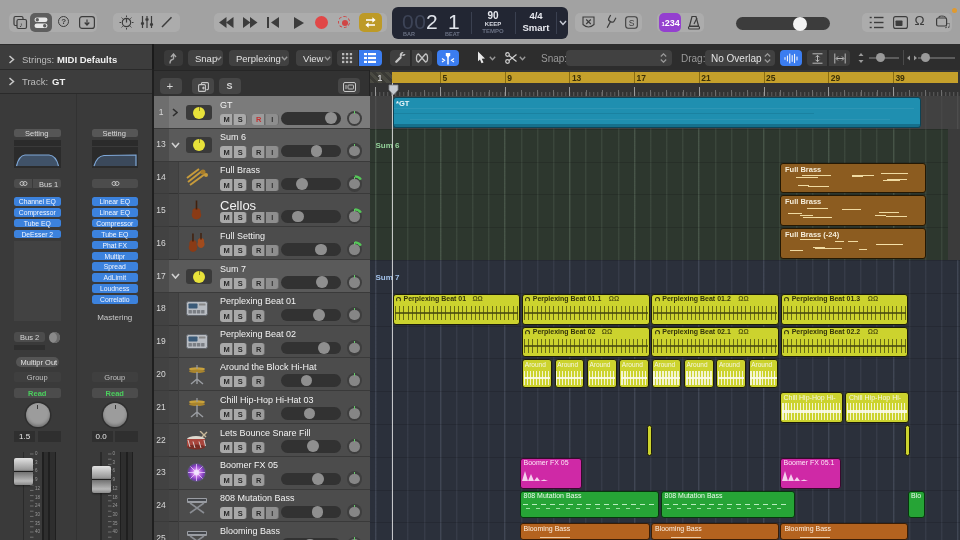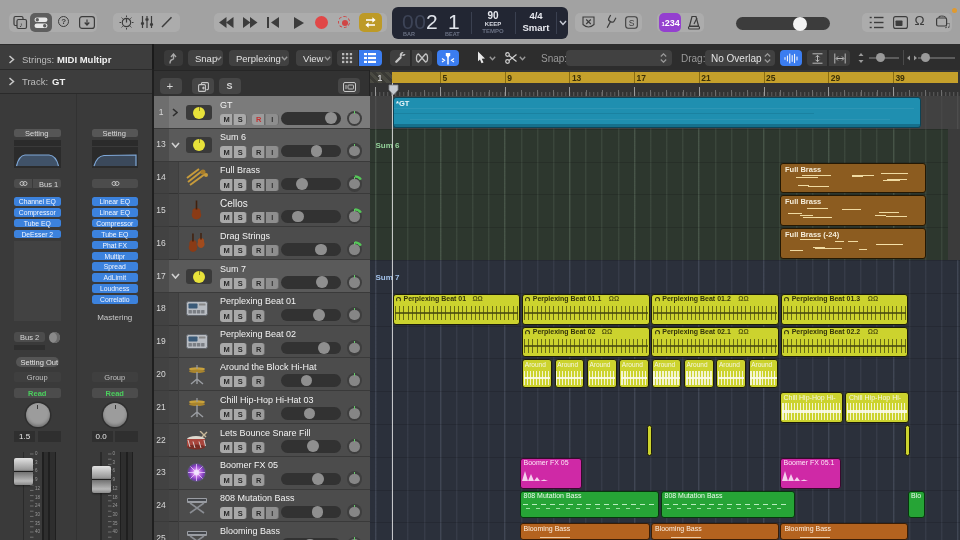--- a/index.html
+++ b/index.html
@@ -145,21 +145,21 @@
       <text x="8" y="13" font-size="9" fill="#3c3c3c" font-weight="bold">♫</text>
     </svg>
     <div style="position:absolute;left:952px;top:8px;width:5px;height:5px;border-radius:50%;background:#e09a2f;"></div>
     <div style="position:absolute;left:0;top:44px;width:960px;height:27px;background:#2d2d2d;"></div>
     <div style="position:absolute;left:152px;top:44px;width:2px;height:27px;background:#1a1a1a;"></div>
     <div style="position:absolute;left:0;top:45px;width:152px;height:24px;background:#3d3d3d;"></div>
     <svg style="position:absolute;left:8px;top:55px" width="7" height="9" viewBox="0 0 7 9">
       <path d="M1.5 1 L5.5 4.5 L1.5 8" stroke="#c8c8c8" stroke-width="1.5" fill="none"></path>
     </svg>
     <div style="position:absolute;left:22px;top:53.5px;font-size:9.5px;color:#bdbdbd;font-weight:400;white-space:nowrap;">Strings:</div>
-    <div style="position:absolute;left:57px;top:53.5px;font-size:9.5px;color:#f0f0f0;font-weight:700;white-space:nowrap;">MIDI Multipr</div>
+    <div style="position:absolute;left:57px;top:53.5px;font-size:9.5px;color:#f0f0f0;font-weight:700;white-space:nowrap;">MIDI Defaults</div>
     <div style="position:absolute;left:164px;top:50px;width:19px;height:15.5px;background:#3a3a3a;border-radius:4px;"></div>
     <svg style="position:absolute;left:168px;top:52.5px" width="11" height="11" viewBox="0 0 11 11">
       <path d="M2 10.5 Q2 6.5 5.5 6.3 M5.5 6.3 V2" fill="none" stroke="#a8a8a8" stroke-width="1.4"></path>
       <path d="M3 4 L5.5 1 L8 4" fill="none" stroke="#a8a8a8" stroke-width="1.4"></path>
     </svg>
     <div style="position:absolute;left:188px;top:50px;width:35px;height:15.5px;background:#414141;border-radius:4px;"></div>
     <div style="position:absolute;left:195px;top:53px;font-size:9.5px;color:#e2e2e2;font-weight:400;white-space:nowrap;">Snap</div>
     <svg style="position:absolute;left:214.5px;top:56px" width="7" height="5" viewBox="0 0 7 5">
       <path d="M0.8 0.8 L3.5 3.8 L6.2 0.8" stroke="#9a9a9a" stroke-width="1.3" fill="none"></path>
     </svg>
@@ -330,21 +330,21 @@
     <div style="position:absolute;left:91.5px;top:284.2px;width:46.5px;height:8.7px;background:#3c82dd;border-radius:2.5px;"></div>
     <div style="position:absolute;left:91.5px;top:285.2px;font-size:6.8px;color:#f2f6ff;font-weight:400;white-space:nowrap;width:46.5px;text-align:center;left:91.5px;">Loudness</div>
     <div style="position:absolute;left:91.5px;top:295.1px;width:46.5px;height:8.7px;background:#3c82dd;border-radius:2.5px;"></div>
     <div style="position:absolute;left:91.5px;top:296.1px;font-size:6.8px;color:#f2f6ff;font-weight:400;white-space:nowrap;width:46.5px;text-align:center;left:91.5px;">Correlatio</div>
     <div style="position:absolute;left:91.5px;top:313px;font-size:8px;color:#c8c8c8;font-weight:400;white-space:nowrap;width:46.5px;text-align:center;left:91.5px;">Mastering</div>
     <div style="position:absolute;left:14px;top:332px;width:31px;height:10px;background:#4c4c4c;border-radius:3px;"></div>
     <div style="position:absolute;left:20px;top:333px;font-size:7.5px;color:#d8d8d8;font-weight:400;white-space:nowrap;">Bus 2</div>
     <div style="position:absolute;left:49px;top:331.5px;width:11px;height:11px;border-radius:50%;background:#8a8a8a;box-shadow:inset -3px 0 0 #6a6a6a;"></div>
     <div style="position:absolute;left:14px;top:345px;width:31px;height:5px;background:#2f2f2f;"></div>
     <div style="position:absolute;left:16px;top:356.5px;width:43px;height:10px;background:#555555;border-radius:5px;"></div>
-    <div style="position:absolute;left:20.5px;top:357.5px;font-size:7.5px;color:#e2e2e2;font-weight:400;white-space:nowrap;">Setting Out</div>
+    <div style="position:absolute;left:20.5px;top:357.5px;font-size:7.5px;color:#e2e2e2;font-weight:400;white-space:nowrap;">Multipr Out</div>
     <div style="position:absolute;left:14px;top:372px;width:46.5px;height:10px;background:#3f3f3f;border-radius:2px;"></div>
     <div style="position:absolute;left:14px;top:373px;font-size:7.5px;color:#c0c0c0;font-weight:400;white-space:nowrap;width:46.5px;text-align:center;left:14px;">Group</div>
     <div style="position:absolute;left:14px;top:387.5px;width:46.5px;height:10px;background:#4c4c4c;border-radius:2.5px;"></div>
     <div style="position:absolute;left:14px;top:388.5px;font-size:7.5px;color:#4bd05e;font-weight:700;white-space:nowrap;width:46.5px;text-align:center;left:14px;">Read</div>
     <div style="position:absolute;left:91.5px;top:372px;width:46.5px;height:10px;background:#3f3f3f;border-radius:2px;"></div>
     <div style="position:absolute;left:91.5px;top:373px;font-size:7.5px;color:#c0c0c0;font-weight:400;white-space:nowrap;width:46.5px;text-align:center;left:91.5px;">Group</div>
     <div style="position:absolute;left:91.5px;top:387.5px;width:46.5px;height:10px;background:#4c4c4c;border-radius:2.5px;"></div>
     <div style="position:absolute;left:91.5px;top:388.5px;font-size:7.5px;color:#4bd05e;font-weight:700;white-space:nowrap;width:46.5px;text-align:center;left:91.5px;">Read</div>
     <div style="position:absolute;left:25.5px;top:403px;width:24px;height:24px;border-radius:50%;background:#9c9c9c;box-shadow:0 0 0 1.5px #2e2e2e,inset 0 -2px 3px rgba(0,0,0,0.25);"></div>
     <div style="position:absolute;left:37.0px;top:404.5px;width:1.2px;height:4px;background:#3a3a3a;"></div>
@@ -747,21 +747,21 @@
     <div style="position:absolute;left:154px;top:194.39999999999998px;width:216px;height:32.8px;background:#4c4c4c;"></div>
     <div style="position:absolute;left:154px;top:194.39999999999998px;width:15px;height:32.8px;background:#424242;"></div>
     <div style="position:absolute;left:154px;top:204.89999999999998px;font-size:8.5px;color:#d8d8d8;font-weight:400;white-space:nowrap;width:14px;text-align:center;left:154px;">15</div>
     <div style="position:absolute;left:154px;top:226.2px;width:216px;height:1px;background:#3a3a3a;"></div>
     <div style="position:absolute;left:169px;top:194.39999999999998px;width:9px;height:32.8px;background:rgba(0,0,0,0.09);"></div>
     <div style="position:absolute;left:177.5px;top:194.39999999999998px;width:1px;height:32.8px;background:#3e3e3e;"></div>
     <svg style="position:absolute;left:190px;top:199.89999999999998px" width="13" height="21" viewBox="0 0 13 21">
       <path d="M6.5 8 C2.5 8 2 11 2.5 13 C1 14 1.5 19 6.5 19.5 C11.5 19 12 14 10.5 13 C11 11 10.5 8 6.5 8 Z" fill="#8a3b16"></path>
       <rect x="5.7" y="0.5" width="1.6" height="9" fill="#42200c"></rect>
     </svg>
-    <div style="position:absolute;left:220px;top:197.89999999999998px;font-size:10px;color:#f2f2f2;font-weight:400;white-space:nowrap;">Cellos</div>
+    <div style="position:absolute;left:220px;top:197.89999999999998px;font-size:13px;color:#f2f2f2;font-weight:400;white-space:nowrap;">Cellos</div>
     <div style="position:absolute;left:220.0px;top:211.89999999999998px;width:13px;height:11.5px;background:#a9a9a9;border-radius:3px 0 0 3px;border-right:0.5px solid #6a6a6a;"></div>
     <div style="position:absolute;left:220.0px;top:213.39999999999998px;font-size:7.5px;color:#2a2a2a;font-weight:700;white-space:nowrap;width:13px;text-align:center;left:220.0px;">M</div>
     <div style="position:absolute;left:233.8px;top:211.89999999999998px;width:13px;height:11.5px;background:#a9a9a9;border-radius:0 3px 3px 0;border-right:0.5px solid #6a6a6a;"></div>
     <div style="position:absolute;left:233.8px;top:213.39999999999998px;font-size:7.5px;color:#2a2a2a;font-weight:700;white-space:nowrap;width:13px;text-align:center;left:233.8px;">S</div>
     <div style="position:absolute;left:252.1px;top:211.89999999999998px;width:13px;height:11.5px;background:#9c9c9c;border-radius:3px 0 0 3px;border-right:0.5px solid #6a6a6a;"></div>
     <div style="position:absolute;left:252.1px;top:213.39999999999998px;font-size:7.5px;color:#2a2a2a;font-weight:700;white-space:nowrap;width:13px;text-align:center;left:252.1px;">R</div>
     <div style="position:absolute;left:265.9px;top:211.89999999999998px;width:13px;height:11.5px;background:#8e8e8e;border-radius:0 3px 3px 0;border-right:0.5px solid #6a6a6a;"></div>
     <div style="position:absolute;left:265.9px;top:213.39999999999998px;font-size:7.5px;color:#333;font-weight:700;white-space:nowrap;width:13px;text-align:center;left:265.9px;">I</div>
     <div style="position:absolute;left:281px;top:210.39999999999998px;width:60px;height:12.5px;background:#323232;border-radius:6.5px;"></div>
     <div style="position:absolute;left:292.1px;top:210.7px;width:11.8px;height:11.8px;border-radius:50%;background:#8f8f8f;"></div>
@@ -776,21 +776,21 @@
     <div style="position:absolute;left:154px;top:237.7px;font-size:8.5px;color:#d8d8d8;font-weight:400;white-space:nowrap;width:14px;text-align:center;left:154px;">16</div>
     <div style="position:absolute;left:154px;top:259.0px;width:216px;height:1px;background:#3a3a3a;"></div>
     <div style="position:absolute;left:169px;top:227.2px;width:9px;height:32.8px;background:rgba(0,0,0,0.09);"></div>
     <div style="position:absolute;left:177.5px;top:227.2px;width:1px;height:32.8px;background:#3e3e3e;"></div>
     <svg style="position:absolute;left:186px;top:232.7px" width="22" height="21" viewBox="0 0 22 21">
       <path d="M7 7 C3.5 7 3 10 3.5 12 C2 13.5 2.6 18.5 7 19 C11.4 18.5 12 13.5 10.5 12 C11 10 10.5 7 7 7 Z" fill="#8a3b16"></path>
       <rect x="6.2" y="0.5" width="1.5" height="8" fill="#42200c"></rect>
       <path d="M15 5 C12 5 11.6 7.5 12 9.2 C10.8 10.5 11.3 14.5 15 15 C18.7 14.5 19.2 10.5 18 9.2 C18.4 7.5 18 5 15 5 Z" fill="#a14b1d"></path>
       <rect x="14.3" y="0" width="1.4" height="6.5" fill="#42200c"></rect>
     </svg>
-    <div style="position:absolute;left:220px;top:230.7px;font-size:9px;color:#f2f2f2;font-weight:400;white-space:nowrap;">Drag Strings</div>
+    <div style="position:absolute;left:220px;top:230.7px;font-size:9px;color:#f2f2f2;font-weight:400;white-space:nowrap;">Full Setting</div>
     <div style="position:absolute;left:220.0px;top:244.7px;width:13px;height:11.5px;background:#a9a9a9;border-radius:3px 0 0 3px;border-right:0.5px solid #6a6a6a;"></div>
     <div style="position:absolute;left:220.0px;top:246.2px;font-size:7.5px;color:#2a2a2a;font-weight:700;white-space:nowrap;width:13px;text-align:center;left:220.0px;">M</div>
     <div style="position:absolute;left:233.8px;top:244.7px;width:13px;height:11.5px;background:#a9a9a9;border-radius:0 3px 3px 0;border-right:0.5px solid #6a6a6a;"></div>
     <div style="position:absolute;left:233.8px;top:246.2px;font-size:7.5px;color:#2a2a2a;font-weight:700;white-space:nowrap;width:13px;text-align:center;left:233.8px;">S</div>
     <div style="position:absolute;left:252.1px;top:244.7px;width:13px;height:11.5px;background:#9c9c9c;border-radius:3px 0 0 3px;border-right:0.5px solid #6a6a6a;"></div>
     <div style="position:absolute;left:252.1px;top:246.2px;font-size:7.5px;color:#2a2a2a;font-weight:700;white-space:nowrap;width:13px;text-align:center;left:252.1px;">R</div>
     <div style="position:absolute;left:265.9px;top:244.7px;width:13px;height:11.5px;background:#8e8e8e;border-radius:0 3px 3px 0;border-right:0.5px solid #6a6a6a;"></div>
     <div style="position:absolute;left:265.9px;top:246.2px;font-size:7.5px;color:#333;font-weight:700;white-space:nowrap;width:13px;text-align:center;left:265.9px;">I</div>
     <div style="position:absolute;left:281px;top:243.2px;width:60px;height:12.5px;background:#323232;border-radius:6.5px;"></div>
     <div style="position:absolute;left:314.9px;top:243.5px;width:11.8px;height:11.8px;border-radius:50%;background:#8f8f8f;"></div>

